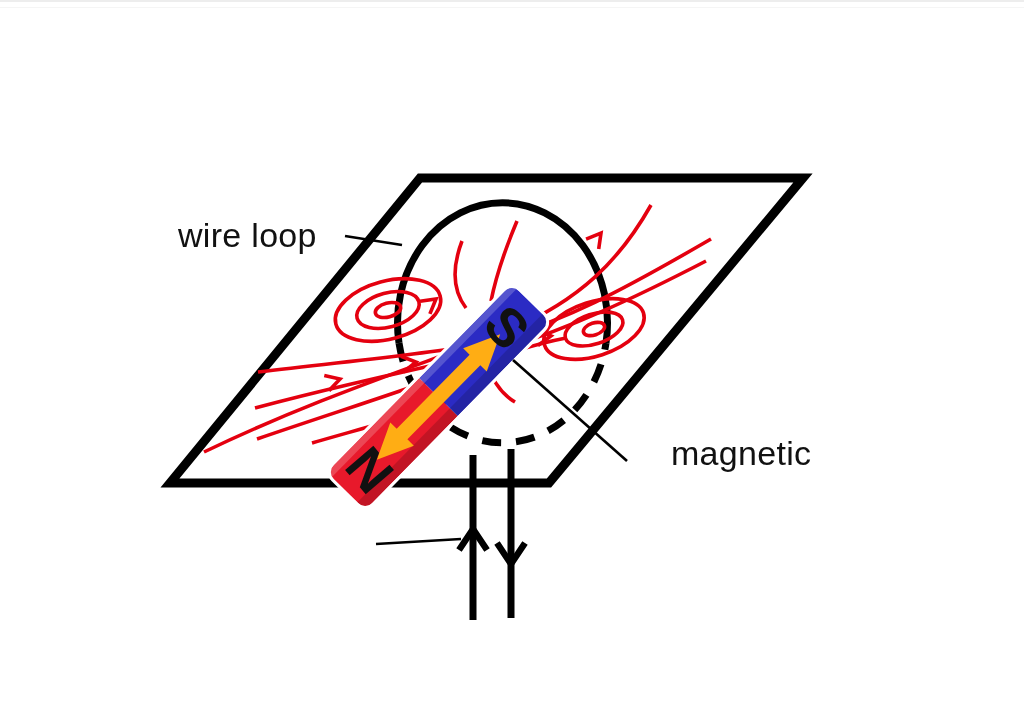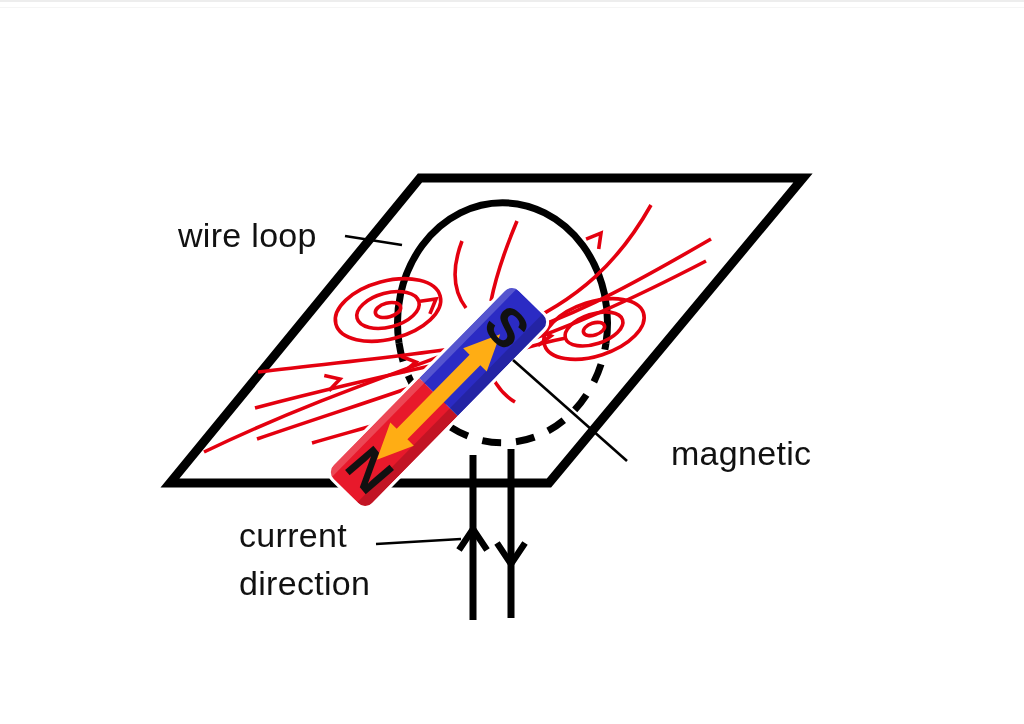--- a/index.html
+++ b/index.html
@@ -108,17 +108,13 @@
       <path d="M 376,544 L 461,539"></path>
     </g>
   </svg>
 
   <div class="lbl lbl-one" style="left:178px;top:215px;">wire loop</div>
 
   <div class="lbl" style="left:627px;top:429px;margin-left:44px;">
     <div>magnetic</div>
   </div>
 
-  <div class="lbl" style="left:239px;top:511px;">
-    <div>current</div>
-    <div>direction</div>
-  </div>
 </div>
 
 </body></html>

